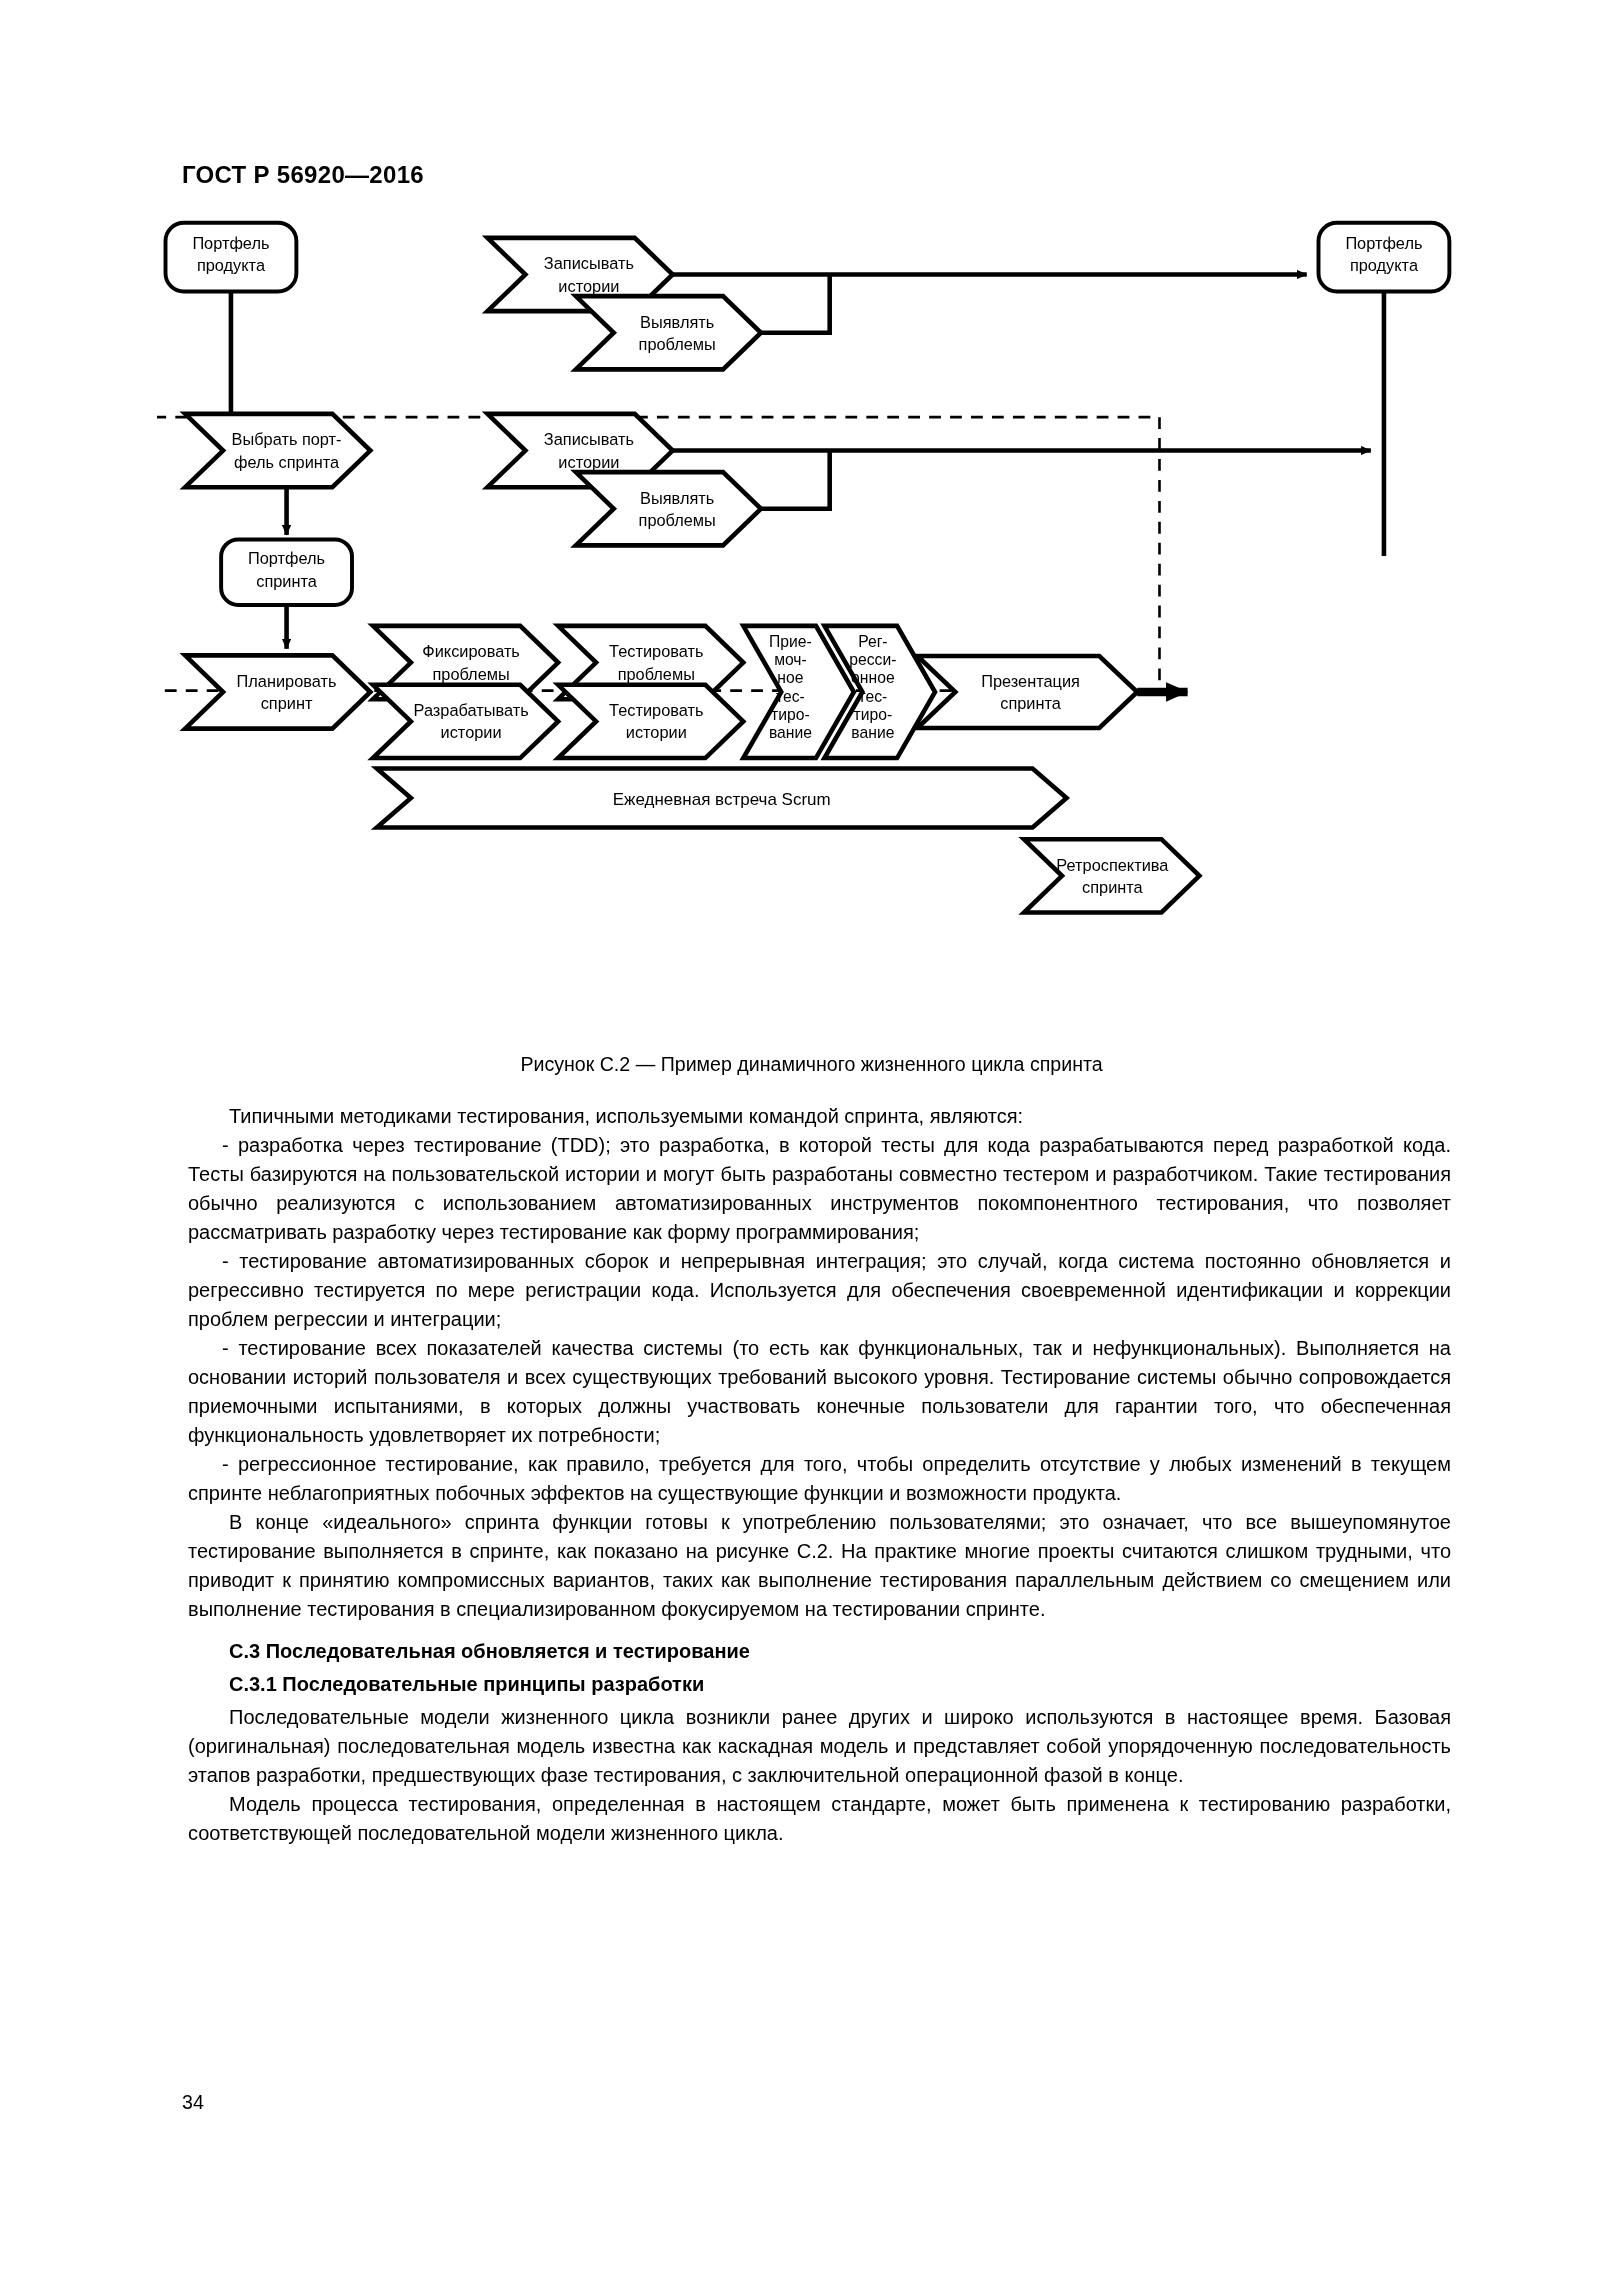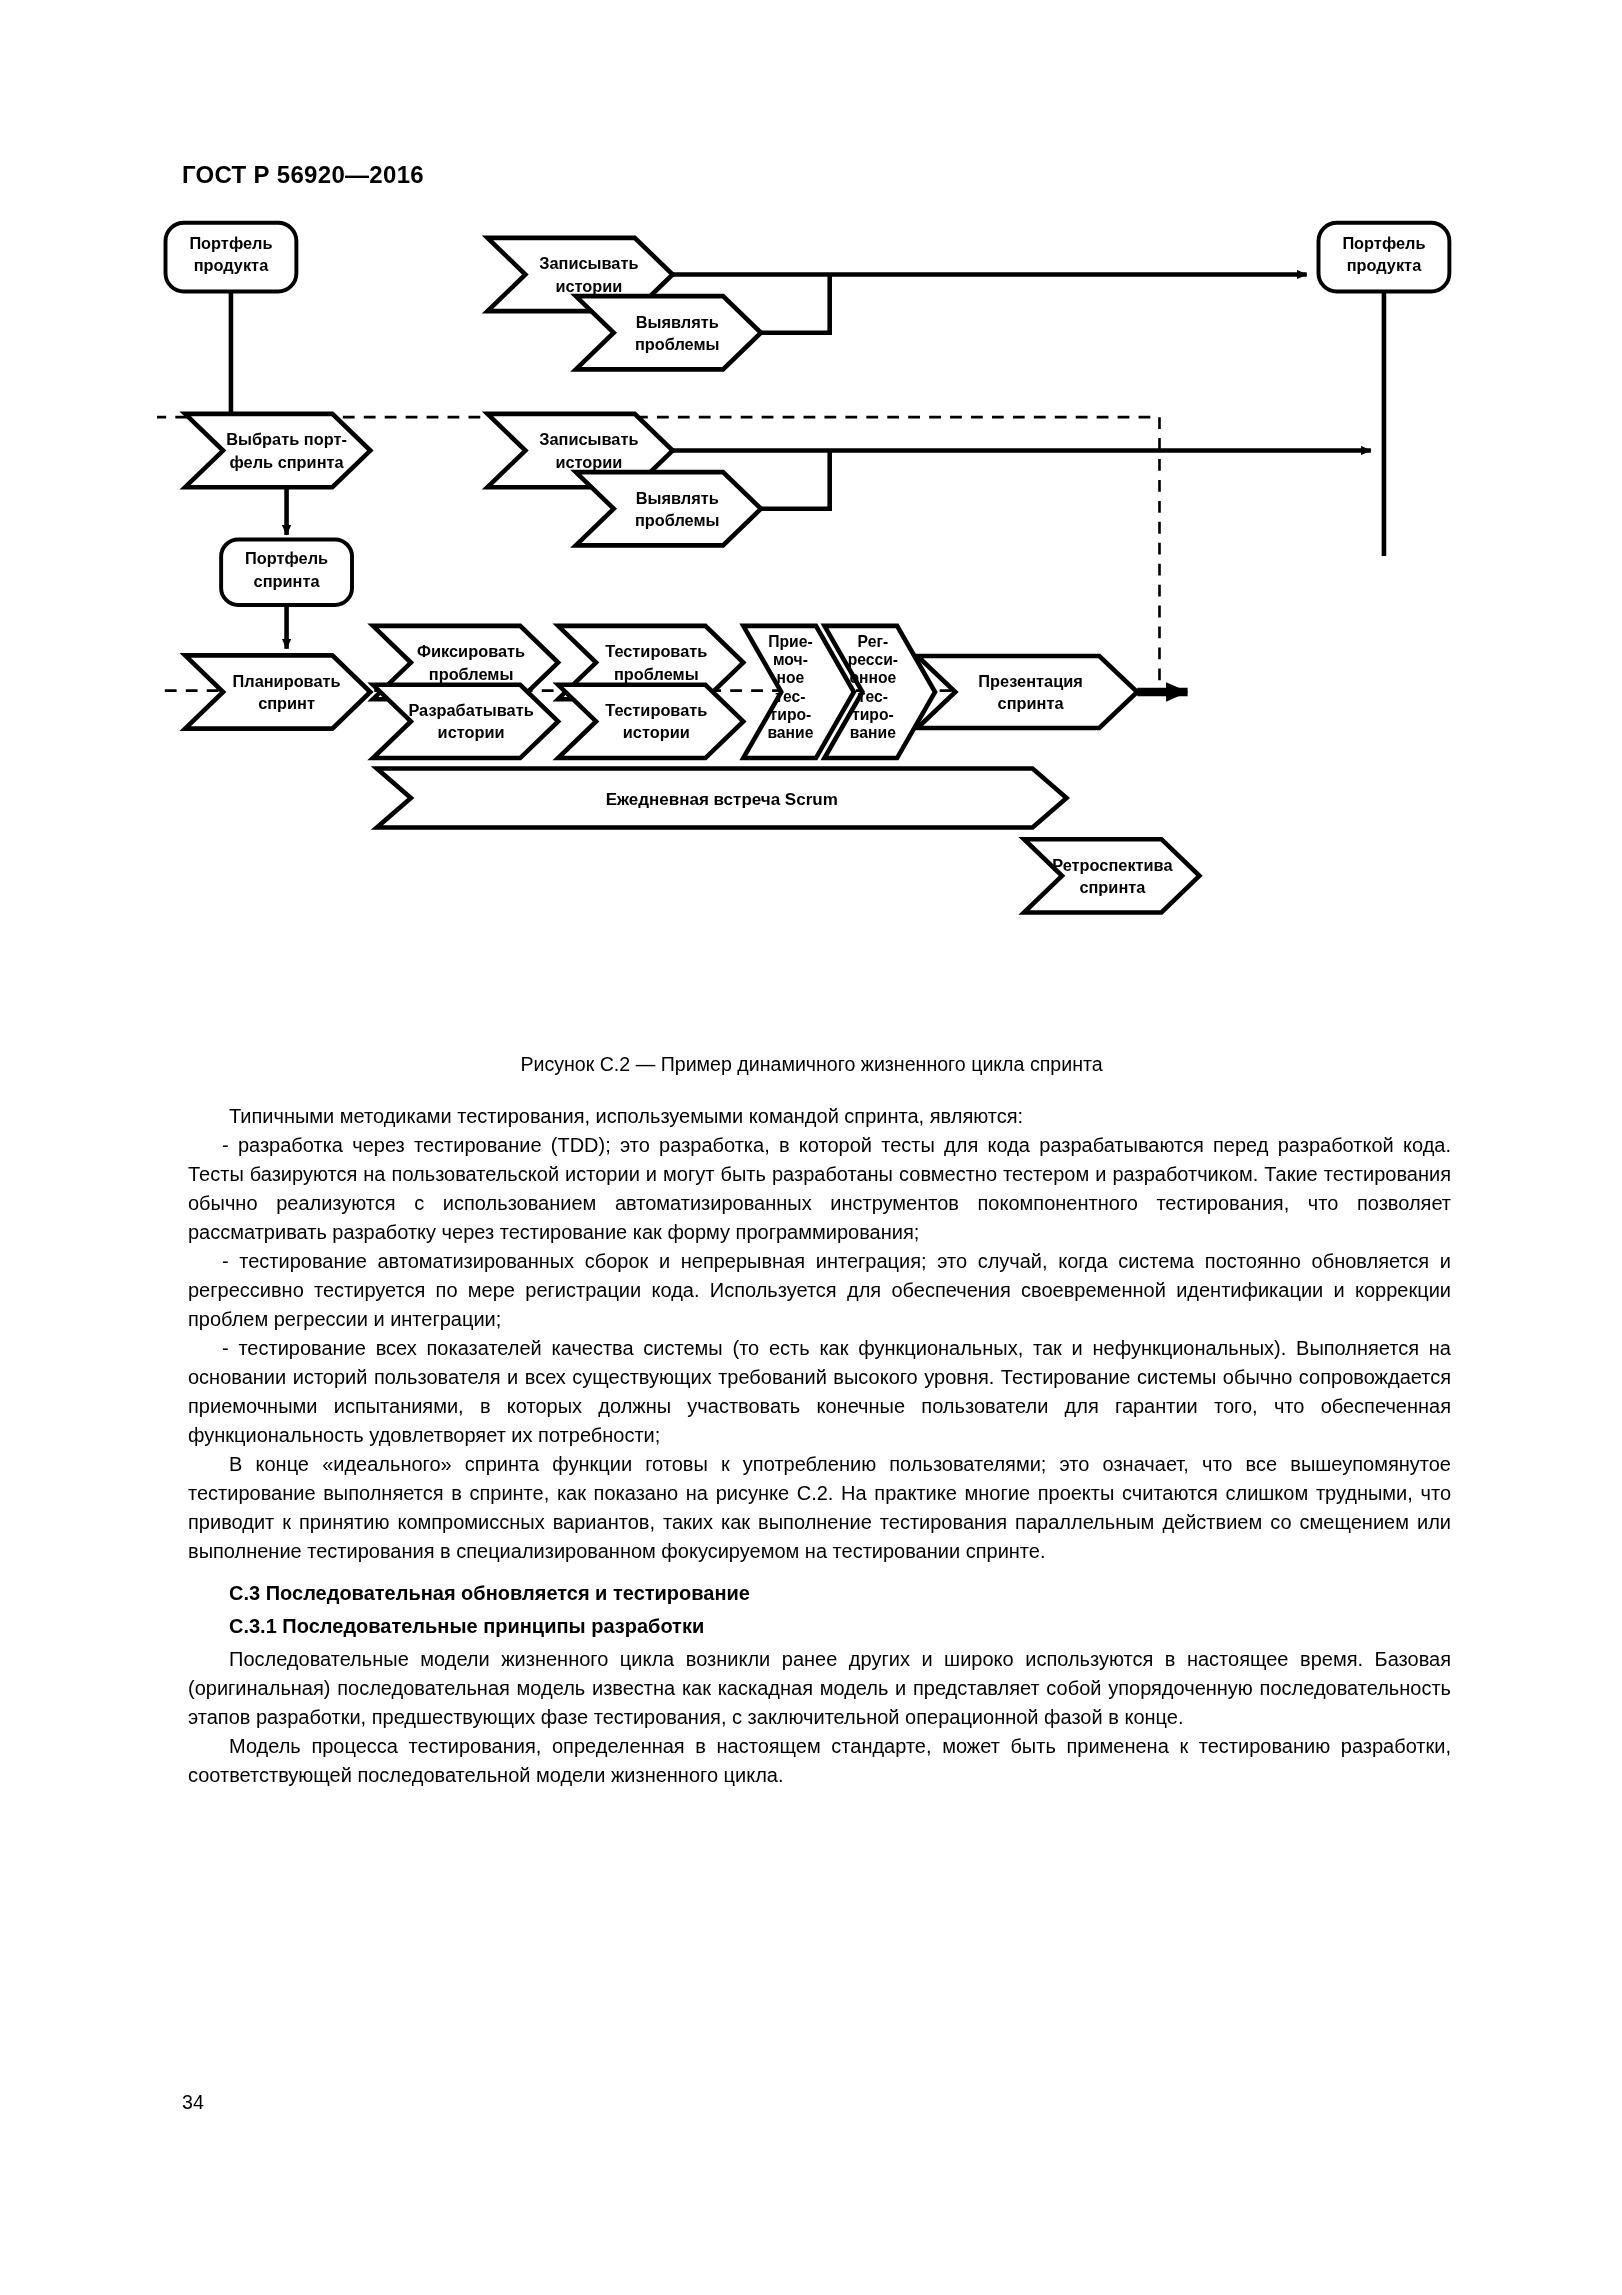--- a/index.html
+++ b/index.html
@@ -31,21 +31,20 @@
     letter-spacing: 0.3px;
     white-space: nowrap;
   }
   
   .figure {
     position: absolute;
     left: 157px;
     top: 209px;
     width: 1348px;
     height: 805px;
-    font-weight: bold;
   }
   .figure svg { display: block; }
   .fig-caption {
     position: absolute;
     left: 0;
     top: 1027px;
     width: 1623px;
     text-align: center;
     font-size: 19.6px;
     white-space: nowrap;
@@ -235,20 +234,21 @@
     </svg>
   </div>
 
   <div class="fig-caption">Рисунок С.2 — Пример динамичного жизненного цикла спринта</div>
 
   <div class="body-text">
     <p class="para indent">Типичными методиками тестирования, используемыми командой спринта, являются:</p>
     <p class="para dash-indent">- разработка через тестирование (TDD); это разработка, в которой тесты для кода разрабатываются перед разработкой кода. Тесты базируются на пользовательской истории и могут быть разработаны совместно тестером и разработчиком. Такие тестирования обычно реализуются с использованием автоматизированных инструментов покомпонентного тестирования, что позволяет рассматривать разработку через тестирование как форму программирования;</p>
     <p class="para dash-indent">- тестирование автоматизированных сборок и непрерывная интеграция; это случай, когда система постоянно обновляется и регрессивно тестируется по мере регистрации кода. Используется для обеспечения своевременной идентификации и коррекции проблем регрессии и интеграции;</p>
     <p class="para dash-indent">- тестирование всех показателей качества системы (то есть как функциональных, так и нефункциональных). Выполняется на основании историй пользователя и всех существующих требований высокого уровня. Тестирование системы обычно сопровождается приемочными испытаниями, в которых должны участвовать конечные пользователи для гарантии того, что обеспеченная функциональность удовлетворяет их потребности;</p>
+    <p class="para dash-indent">- регрессионное тестирование, как правило, требуется для того, чтобы определить отсутствие у любых изменений в текущем спринте неблагоприятных побочных эффектов на существующие функции и возможности продукта.</p>
     <p class="para indent">В конце «идеального» спринта функции готовы к употреблению пользователями; это означает, что все вышеупомянутое тестирование выполняется в спринте, как показано на рисунке С.2. На практике многие проекты считаются слишком трудными, что приводит к принятию компромиссных вариантов, таких как выполнение тестирования параллельным действием со смещением или выполнение тестирования в специализированном фокусируемом на тестировании спринте.</p>
     <div class="sp-before-head"></div>
     <p class="heading">С.3  Последовательная обновляется и тестирование</p>
     <div class="sp-small"></div>
     <p class="heading">С.3.1  Последовательные принципы разработки</p>
     <div class="sp-small"></div>
     <p class="para indent">Последовательные модели жизненного цикла возникли ранее других и широко используются в настоящее время. Базовая (оригинальная) последовательная модель известна как каскадная модель и представляет собой упорядоченную последовательность этапов разработки, предшествующих фазе тестирования, с заключительной операционной фазой в конце.</p>
     <p class="para indent">Модель процесса тестирования, определенная в настоящем стандарте, может быть применена к тестированию разработки, соответствующей последовательной модели жизненного цикла.</p>
   </div>
 

